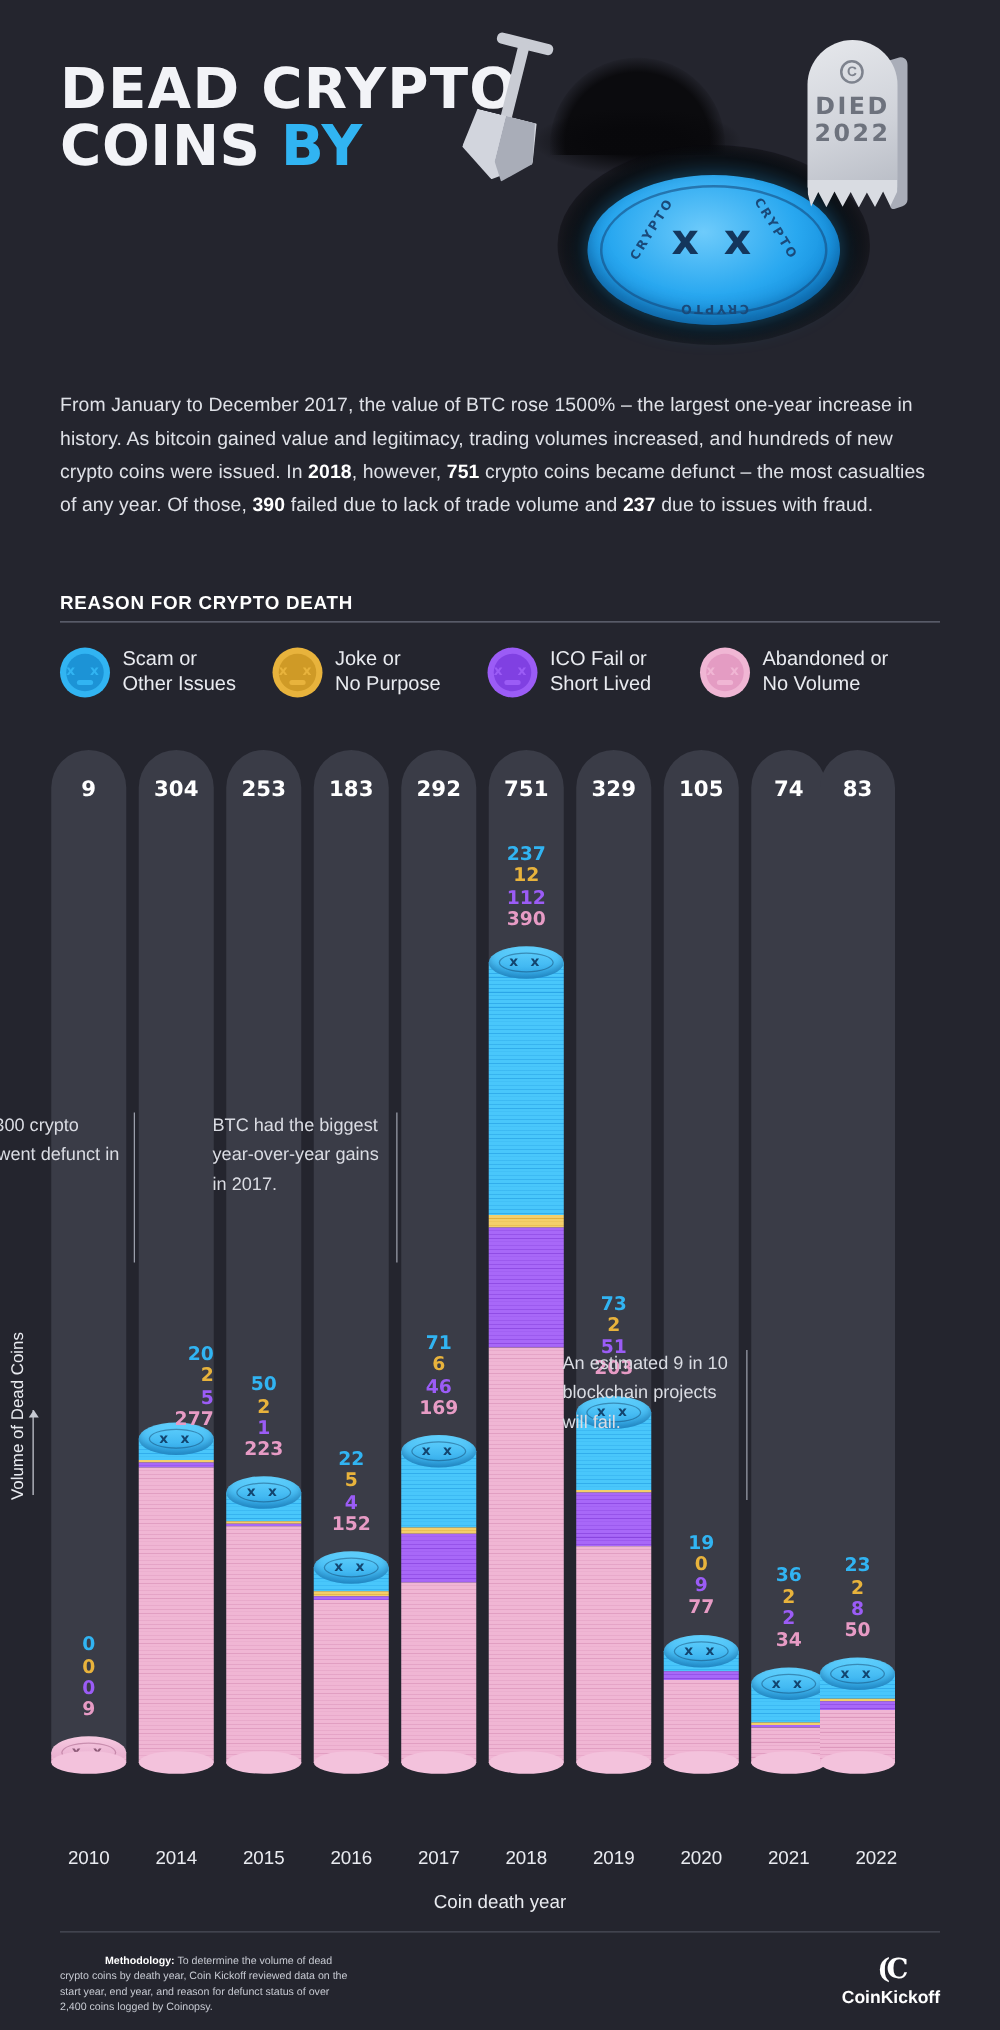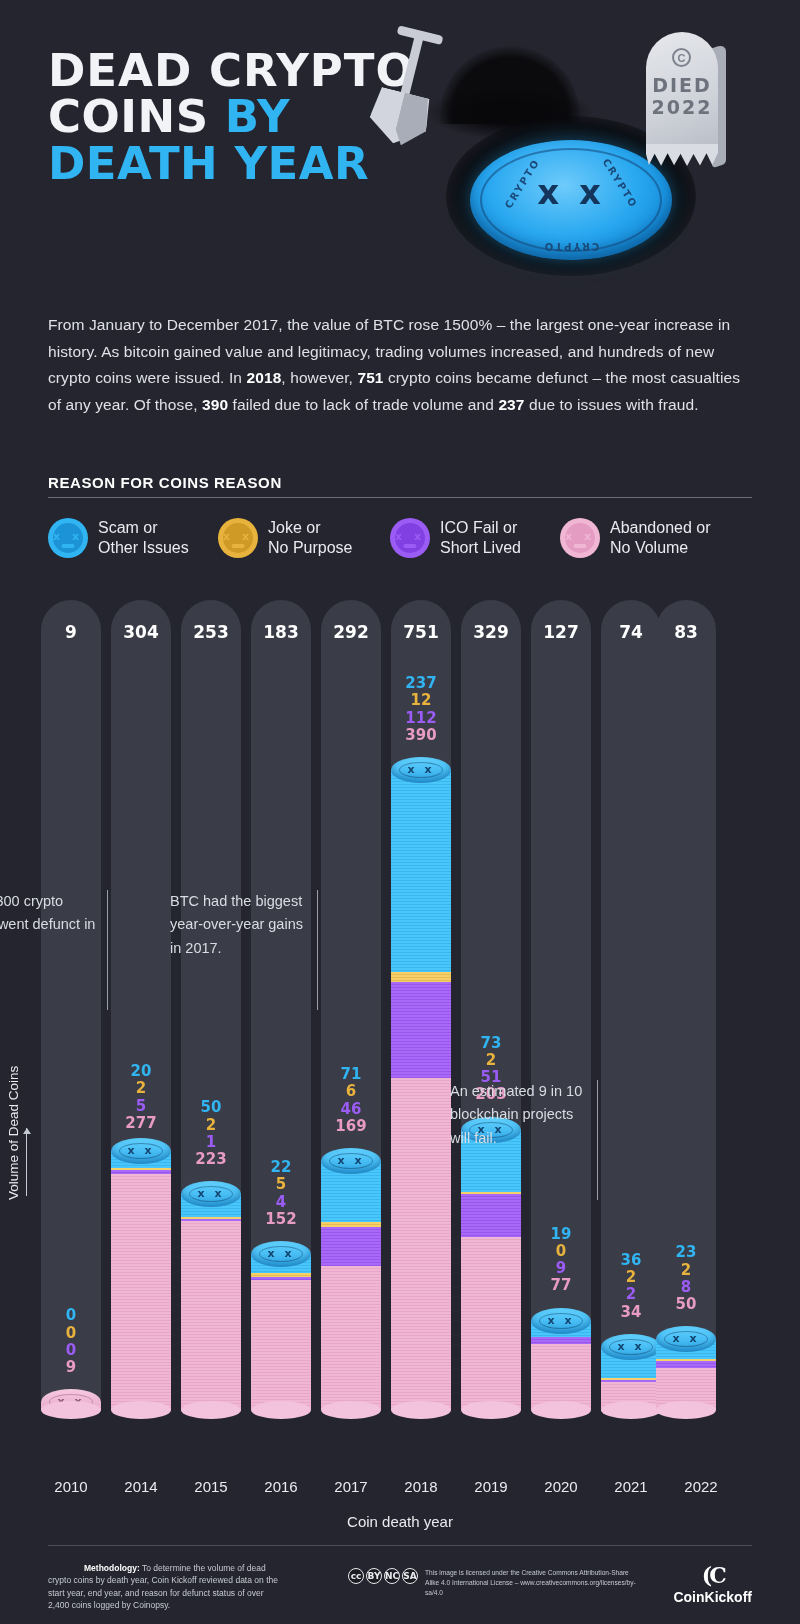--- a/index.html
+++ b/index.html
@@ -169,21 +169,20 @@
 
 <div class="page">
 
   <div class="hero">
     <div class="title">
       <div class="ln ln2">DEAD CRYPTO</div>
       <div class="ln ln3">
         <span>COINS</span>
         <em>BY</em>
       </div>
-      <div class="ln ln4">DEATH YEAR</div>
     </div>
 
     <div class="illus">
       <div class="dirt-mound"></div>
 
       <div class="shovel">
         <div class="grip"></div>
         <div class="handle"></div>
         <div class="blade"></div>
         <div class="blade-shade"></div>
@@ -208,21 +207,21 @@
         </div>
         <div class="jag"></div>
       </div>
     </div>
   </div>
 
   <p class="intro">
     <span>From January to December 2017, the value of BTC rose 1500% – the largest one-year increase in history. As bitcoin gained value and legitimacy, trading volumes increased, and hundreds of new crypto coins were issued. In </span><b>2018</b><span>, however, </span><b>751</b><span> crypto coins became defunct – the most casualties of any year. Of those, </span><b>390</b><span> failed due to lack of trade volume and </span><b>237</b><span> due to issues with fraud.</span>
   </p>
 
-  <div class="legend-head">REASON FOR COINS REASON</div>
+  <div class="legend-head">REASON FOR CRYPTO DEATH</div>
   <div class="legend-rule"></div>
   <div class="legend-row" id="legend-row">
       <div class="legend-item i0">
         <span class="lg-coin" style="background:#31b4f2">
           <span class="inner" style="background:#1c93d6"></span>
           <span class="eyes" style="color:#31b4f2">x x</span>
           <span class="mouth" style="background:#31b4f2"></span>
         </span>
         <span class="lg-label">Scam or<br>Other Issues</span>
       </div>
@@ -278,21 +277,21 @@
           <div class="seg s0" style="height: 17.0439px;"></div>
           <div class="seg s1" style="height: 2px;"></div>
           <div class="seg s2" style="height: 4.26099px;"></div>
           <div class="seg s3" style="height: 236.059px;"></div>
           <div class="cap c0">
             <span class="cring"></span>
             <span class="cface">x x</span>
           </div>
           <div class="base" style="background: rgb(243, 194, 220);"></div>
         </div>
-        <div class="bd" style="bottom: 338px;">
+        <div class="bd" style="bottom: 326px; text-align: right;">
           <div class="v0">20</div>
           <div class="v1">2</div>
           <div class="v2">5</div>
           <div class="v3">277</div>
         </div>
       </div>
       <div class="col" style="left: 181px; height: 880px; text-decoration: underline;">
         <div class="track" style="height: 810px; bottom: 60px;"></div>
         <div class="total" style="top: 32px;">253</div>
         <div class="stack" style="bottom: 60px; height: 215.606px;">
@@ -392,21 +391,21 @@
         </div>
         <div class="bd" style="bottom: 366.373px;">
           <div class="v0">73</div>
           <div class="v1">2</div>
           <div class="v2">51</div>
           <div class="v3">203</div>
         </div>
       </div>
       <div class="col" style="left: 531px; height: 880px;">
         <div class="track" style="height: 810px; bottom: 60px;"></div>
-        <div class="total" style="top: 32px;">127</div>
+        <div class="total" style="top: 32px;">105</div>
         <div class="stack" style="bottom: 60px; height: 89.4807px;">
           <div class="seg s0" style="height: 16.1917px;"></div>
           <div class="seg s2" style="height: 7.66977px;"></div>
           <div class="seg s3" style="height: 65.6192px;"></div>
           <div class="cap c0">
             <span class="cring"></span>
             <span class="cface">x x</span>
           </div>
           <div class="base" style="background: rgb(243, 194, 220);"></div>
         </div>
@@ -483,27 +482,18 @@
       <div class="xlab" style="left: 671px;">2022</div>
     </div>
   <div class="xtitle">Coin death year</div>
   <div class="yarrow"></div>
   <div class="ytitle">Volume of Dead Coins</div>
 
   <div class="foot-rule"></div>
   <div class="method">
     <b>Methodology:</b><span> To determine the volume of dead crypto coins by death year, Coin Kickoff reviewed data on the start year, end year, and reason for defunct status of over 2,400 coins logged by Coinopsy.</span>
   </div>
-  <div class="cc">
-    <div class="cc-badge" id="cc-badge">
-        <span class="bdg">cc</span>
-        <span class="bdg">BY</span>
-        <span class="bdg">NC</span>
-        <span class="bdg">SA</span>
-      </div>
-    <div class="cc-text">This image is licensed under the Creative Commons Attribution-Share Alike 4.0 International License – www.creativecommons.org/licenses/by-sa/4.0</div>
-  </div>
   <div class="brand">
     <div class="mark">(C</div>
     <div class="nm">CoinKickoff</div>
   </div>
 
 </div>
 
 </body></html>

